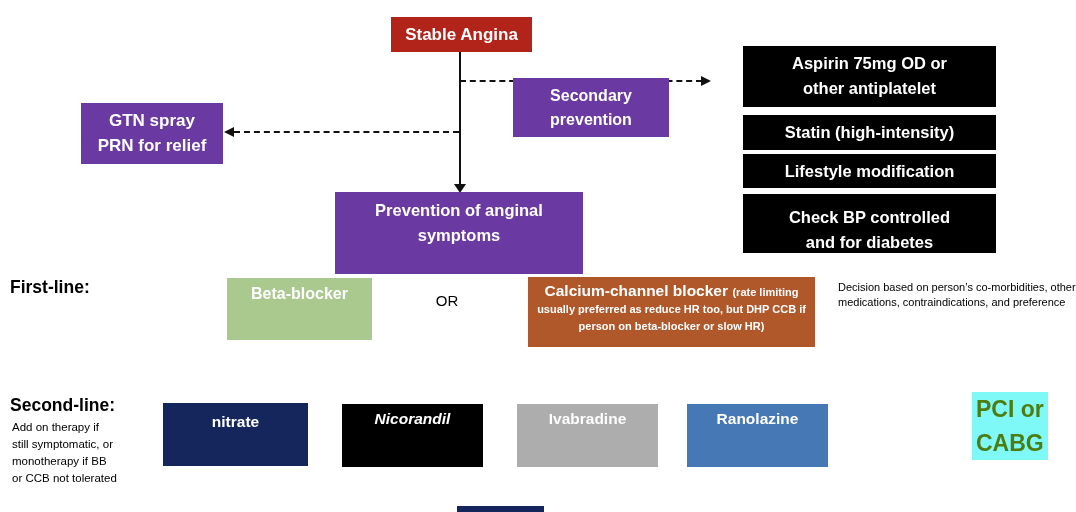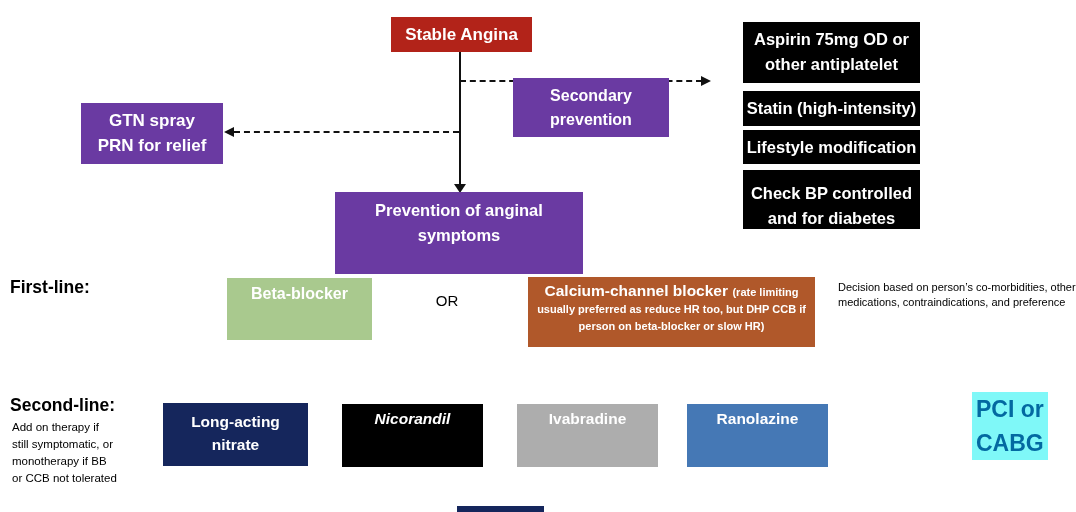--- a/index.html
+++ b/index.html
@@ -27,21 +27,21 @@
   .arrow-down{left:454px;top:184px;width:0;height:0;border-left:6px solid transparent;border-right:6px solid transparent;border-top:9px solid #111;}
   .dash-right{left:460px;top:80px;width:242px;height:0;border-top:2px dashed #111;}
   .arrow-right{left:701px;top:76px;width:0;height:0;border-top:5px solid transparent;border-bottom:5px solid transparent;border-left:10px solid #111;}
   .dash-left{left:234px;top:131px;width:225px;height:0;border-top:2px dashed #111;}
   .arrow-left{left:224px;top:127px;width:0;height:0;border-top:5px solid transparent;border-bottom:5px solid transparent;border-right:10px solid #111;}
 
   .secprev{left:513px;top:78px;width:156px;height:59px;font-size:16px;line-height:24px;padding-top:6px;z-index:2;}
   .gtn{left:81px;top:103px;width:142px;height:61px;font-size:17px;line-height:25px;padding-top:5px;}
   .prevsym{left:335px;top:192px;width:248px;height:82px;font-size:16.5px;line-height:25px;padding-top:6px;}
 
-  .blk{left:743px;width:177px;font-size:16.5px;}
+  .blk{left:743px;width:253px;font-size:16.5px;margin-top:24px;}
   .blk1{top:22px;height:61px;line-height:25px;padding-top:5px;}
   .blk2{top:91px;height:35px;line-height:35px;}
   .blk3{top:130px;height:34px;line-height:34px;}
   .blk4{top:170px;height:59px;line-height:25px;padding-top:11px;}
 
   .rowlabel{font-size:17.5px;font-weight:bold;}
   .firstline-label{left:10px;top:277px;}
   .betablocker{left:227px;top:278px;width:145px;height:62px;font-size:16px;padding-top:7px;}
   .or-label{left:423px;top:292px;width:48px;text-align:center;font-size:15px;}
   .ccb{left:528px;top:277px;width:287px;height:70px;padding:6px 8px 0 8px;line-height:16px;}
@@ -50,21 +50,21 @@
   .decision{left:838px;top:280px;width:240px;font-size:11px;line-height:15px;}
 
   .secondline-label{left:10px;top:395px;}
   .secondline-note{left:12px;top:419px;width:130px;font-size:11.5px;line-height:17px;}
   .nitrate{left:163px;top:403px;width:145px;height:63px;font-size:15.5px;line-height:23px;padding-top:7px;}
   .opt{top:404px;width:141px;height:63px;font-size:15.5px;padding-top:6px;}
   .nicorandil{left:342px;}
   .ivabradine{left:517px;}
   .ranolazine{left:687px;}
 
-  .pci{left:972px;top:392px;font-size:23px;font-weight:bold;color:#0369a1;line-height:34px;}
+  .pci{left:972px;top:392px;font-size:23px;font-weight:bold;color:#4d7c0f;line-height:34px;}
   .pci .hl-cyan{display:inline-block;padding:0 4px;}
   .bottom-sliver{left:457px;top:506px;width:87px;height:6px;}
 </style>
 </head>
 <body>
 
 <div id="canvas">
 
   <div class="abs vline"></div>
   <div class="abs arrow-down"></div>
@@ -117,21 +117,20 @@
   <div class="abs rowlabel secondline-label">Second-line:</div>
 
   <div class="abs secondline-note">
     <span class="ln" style="display:block">Add on therapy if</span>
     <span class="ln" style="display:block">still symptomatic, or</span>
     <span class="ln" style="display:block">monotherapy if BB</span>
     <span class="ln" style="display:block">or CCB not tolerated</span>
   </div>
 
   <div class="abs box bg-navy nitrate">
-    <span class="ln">Long-acting</span>
     <span class="ln">nitrate</span>
   </div>
 
   <div class="abs box bg-bluemid opt nicorandil">Nicorandil</div>
   <div class="abs box bg-gray opt ivabradine">Ivabradine</div>
   <div class="abs box bg-steel opt ranolazine">Ranolazine</div>
 
   <div class="abs pci">
     <span class="hl-cyan">PCI or</span><br>
     <span class="hl-cyan">CABG</span>

